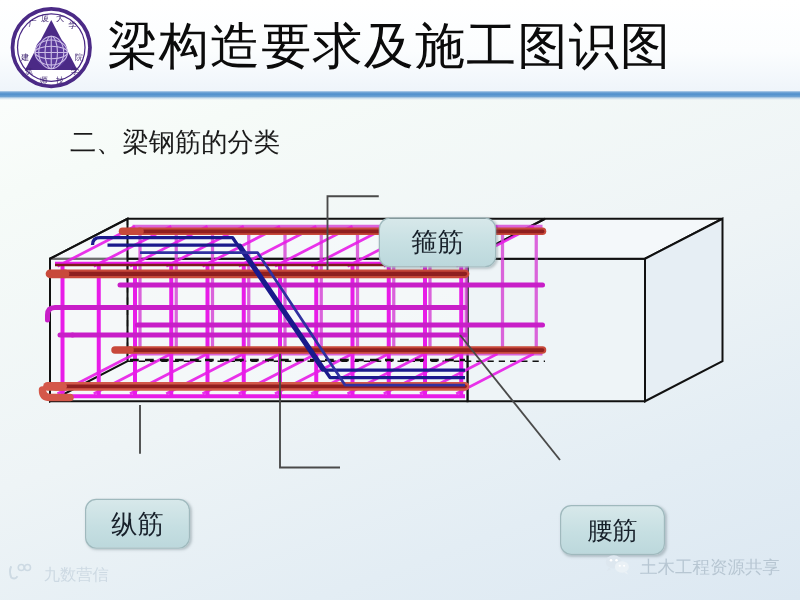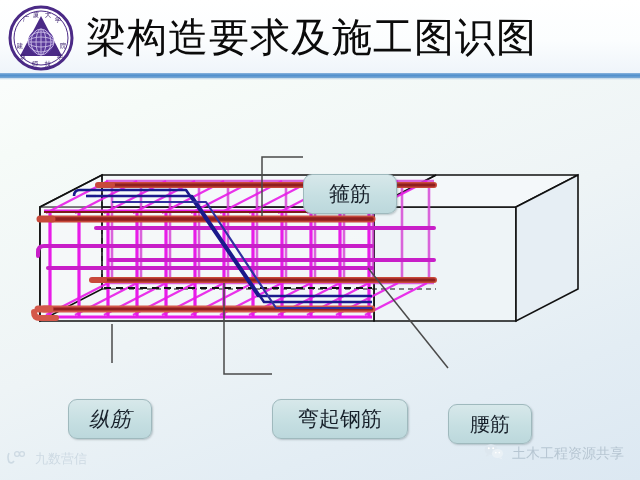--- a/index.html
+++ b/index.html
@@ -49,21 +49,21 @@
     background:linear-gradient(180deg,#d7e8ea 0%,#c6dfe2 55%,#bcd8dc 100%);
     border:1px solid #9fb9bd;border-radius:9px;
     box-shadow:1px 1px 2px rgba(90,110,115,.35);
     color:#17202a;
     font-family:"DejaVu Sans","Liberation Sans",sans-serif;
     display:flex;align-items:center;justify-content:center;
     white-space:nowrap;
     margin-top:36px;
   }
   #callout-gujin{left:303px;top:138px;width:92px;height:38px;font-size:21px;}
-  #callout-zongjin{left:68px;top:363px;width:82px;height:38px;font-size:21px;font-style:italic;}
+  #callout-zongjin{left:68px;top:363px;width:82px;height:38px;font-size:21px;}
   #callout-wanqi{left:272px;top:363px;width:134px;height:38px;font-size:21px;}
   #callout-yaojin{left:448px;top:368px;width:82px;height:38px;font-size:20px;}
 
   
   #diagram{position:absolute;left:0;top:128px;width:640px;height:290px;}
   #diagram svg{display:block;}
 
   
   #watermark{
     position:absolute;left:6px;top:450px;
@@ -114,20 +114,21 @@
             <text x="57" y="44">院</text>
         </g>
       </svg>
     </div>
 
     <div id="page-title">梁构造要求及施工图识图</div>
     <div id="header-rule"></div>
     <div id="header-rule-shadow"></div>
   </div>
 
+  <div id="subtitle">二、梁钢筋的分类</div>
 
   <div id="diagram">
     <svg width="640" height="290" viewBox="0 0 640 290">
 
       <g>
 
         <polygon points="374,79 516,79 516,193 374,193" fill="#eef4f7" stroke="#111111" stroke-width="1.6"></polygon>
 
         <polygon points="374,79 436,47 578,47 516,79" fill="#f4f8fa" stroke="#111111" stroke-width="1.6"></polygon>
 
@@ -222,21 +223,20 @@
         <path d="M272,246 L224,246 L224,155"></path>
         <path d="M448,240 L368,140"></path>
       </g>
     </svg>
   </div>
 
   <div class="callout" id="callout-gujin">箍筋</div>
 
   <div class="callout" id="callout-zongjin">纵筋</div>
 
-  <div class="callout" id="callout-wanqi">弯起钢筋</div>
 
   <div class="callout" id="callout-yaojin">腰筋</div>
 
   <div id="wechat-credit">
     <span>
       <svg width="22" height="18" viewBox="0 0 22 18">
         <ellipse cx="8" cy="6.5" rx="6.5" ry="5.3" fill="#dde7ef"></ellipse>
         <path d="M4 11 L2.5 14 L6 12.3 Z" fill="#dde7ef"></path>
         <circle cx="5.8" cy="5.2" r="1" fill="#ffffff"></circle>
         <circle cx="10.2" cy="5.2" r="1" fill="#ffffff"></circle>

